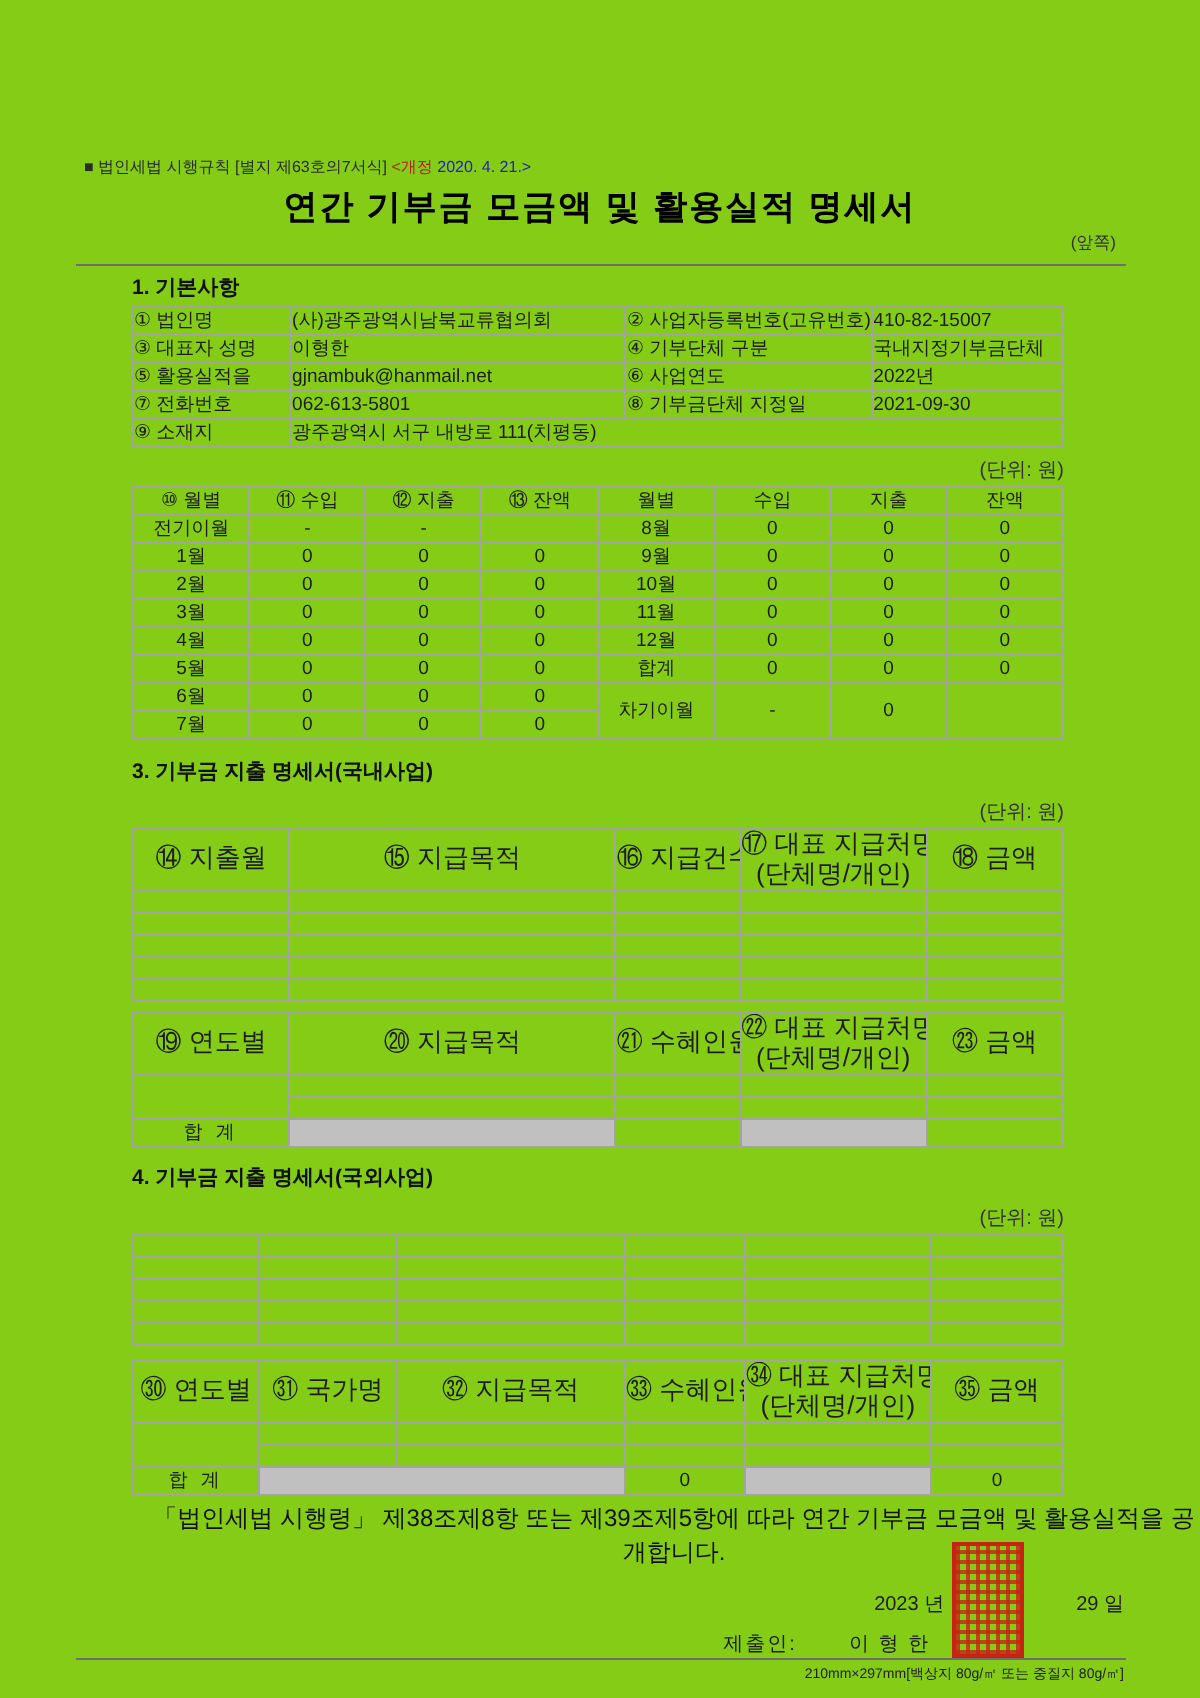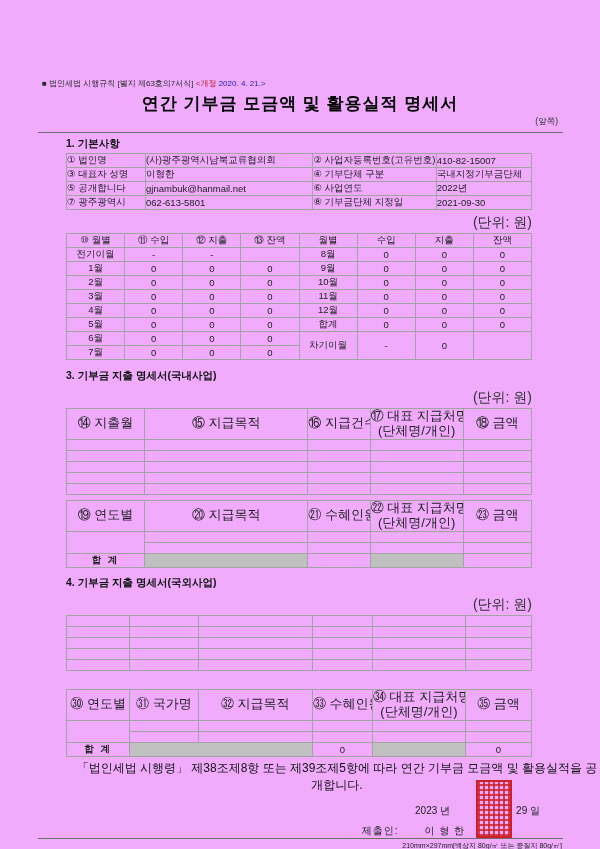--- a/index.html
+++ b/index.html
@@ -1,44 +1,44 @@
 <!DOCTYPE html>
 <html><head>
 <meta charset="utf-8">
 <style>
   html,body{margin:0;padding:0;background:#ffffff;}
   .page{
-    width:600px;height:849px;background:#f0abfc;position:relative;
+    width:600px;height:849px;background:#84cc16;position:relative;
     font-family:"Liberation Sans","DejaVu Sans",sans-serif;color:#1d1d1d;
     display:flex;flex-direction:column;overflow:hidden;box-sizing:border-box;
   }
   .form-ref{margin:78px 38px 0 42px;font-size:8px;color:#2b2b2b;}
   .amend-red{color:#b22222;}
   .amend-blue{color:#2222bb;}
   .page-title{margin-top:3px;text-align:center;font-size:17px;font-weight:bold;letter-spacing:1px;color:#000;}
   .front-label{text-align:right;margin:1px 42px 0 0;font-size:8.5px;color:#333;}
   .hr-top{margin:4px 37px 0 38px;border-top:1px solid #6e6e6e;height:0;}
   .sec-heading{margin:4px 0 2px 66px;font-size:10.5px;font-weight:bold;color:#111;}
-  .unit-label{width:532px;text-align:right;font-size:14px;color:#333;margin:4px 0 1px 0;}
+  .unit-label{width:532px;text-align:right;font-size:10px;color:#333;margin:4px 0 1px 0;}
   table.t{border-collapse:collapse;table-layout:fixed;width:466px;margin-left:66px;border:1px solid #777;}
   table.t td,table.t th{border:1px solid #a3a3a3;font-weight:normal;overflow:hidden;white-space:nowrap;padding:0;}
   
   .t1 td{height:13px;font-size:9.5px;text-align:left;padding-left:4px;}
   
   .t2 th,.t2 td{height:12px;font-size:9.5px;text-align:center;}
   
   .th2{height:26px;font-size:13px;text-align:center;line-height:1.15;}
   .th2 div{line-height:1.15;}
   .rowE td{height:10px;}
   .rowT td{height:13px;font-size:9.5px;text-align:center;}
-  .rowT .lbl{letter-spacing:2px;font-weight:bold;}
+  .rowT .lbl{letter-spacing:2px;}
   .shade{background:#c0c0c0;}
   .sig-area{position:relative;margin-top:3px;}
   .declaration{margin-left:74px;font-size:12px;color:#111;text-align:center;}
-  .date-line{margin-top:10px;text-align:right;padding-right:60px;font-size:10px;}
+  .date-line{margin-top:10px;text-align:right;padding-right:38px;font-size:10px;}
   .date-gap{display:inline-block;width:66px;}
   .submit-line{margin-top:6px;text-align:right;padding-right:135px;font-size:10px;letter-spacing:1px;padding-left:32px;}
   .submit-gap{display:inline-block;width:26px;}
   .stamp{
     position:absolute;right:88px;top:20px;width:36px;height:58px;
     border:2px solid #cc1515;box-sizing:border-box;opacity:.92;
     background-image:
       repeating-linear-gradient(0deg, rgba(204,21,21,.8) 0 2px, rgba(255,255,255,0) 2px 5px),
       repeating-linear-gradient(90deg, rgba(204,21,21,.8) 0 2px, rgba(255,255,255,0) 2px 5px);
   }
@@ -76,30 +76,34 @@
       <td>② 사업자등록번호(고유번호)</td>
       <td>410-82-15007</td>
     </tr>
     <tr>
       <td>③ 대표자 성명</td>
       <td>이형한</td>
       <td>④ 기부단체 구분</td>
       <td>국내지정기부금단체</td>
     </tr>
     <tr>
-      <td>⑤ 공개합니다</td>
+      <td>⑤ 활용실적을</td>
       <td>gjnambuk@hanmail.net</td>
       <td>⑥ 사업연도</td>
       <td>2022년</td>
     </tr>
     <tr>
-      <td>⑦ 광주광역시</td>
+      <td>⑦ 전화번호</td>
       <td>062-613-5801</td>
       <td>⑧ 기부금단체 지정일</td>
       <td>2021-09-30</td>
+    </tr>
+    <tr>
+      <td>⑨ 소재지</td>
+      <td colspan="3">광주광역시 서구 내방로 111(치평동)</td>
     </tr>
   </tbody>
     </table>
 
   <div class="unit-label">(단위: 원)</div>
   <table class="t t2">
     <colgroup>
         <col>
         <col>
         <col>
@@ -348,21 +352,21 @@
           <td></td>
           <td></td>
           <td></td>
           <td></td>
           <td></td>
           <td></td>
         </tr>
   </tbody>
     </table>
 
-  <table class="t" style="margin-top:18px">
+  <table class="t" style="margin-top:7px">
     <colgroup>
         <col style="width:13.6%">
         <col style="width:14.7%">
         <col style="width:24.6%">
         <col style="width:12.9%">
         <col style="width:20%">
         <col style="width:14.2%">
       </colgroup>
     <tbody>
         <tr>

